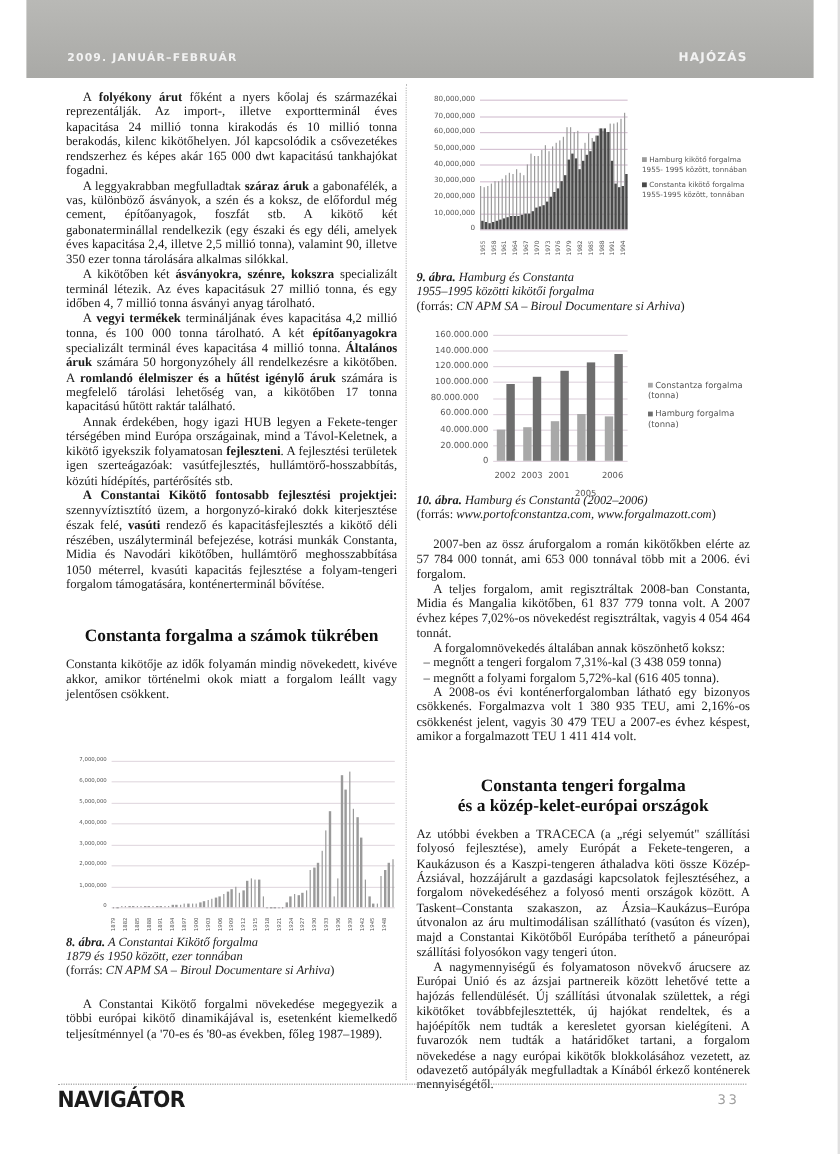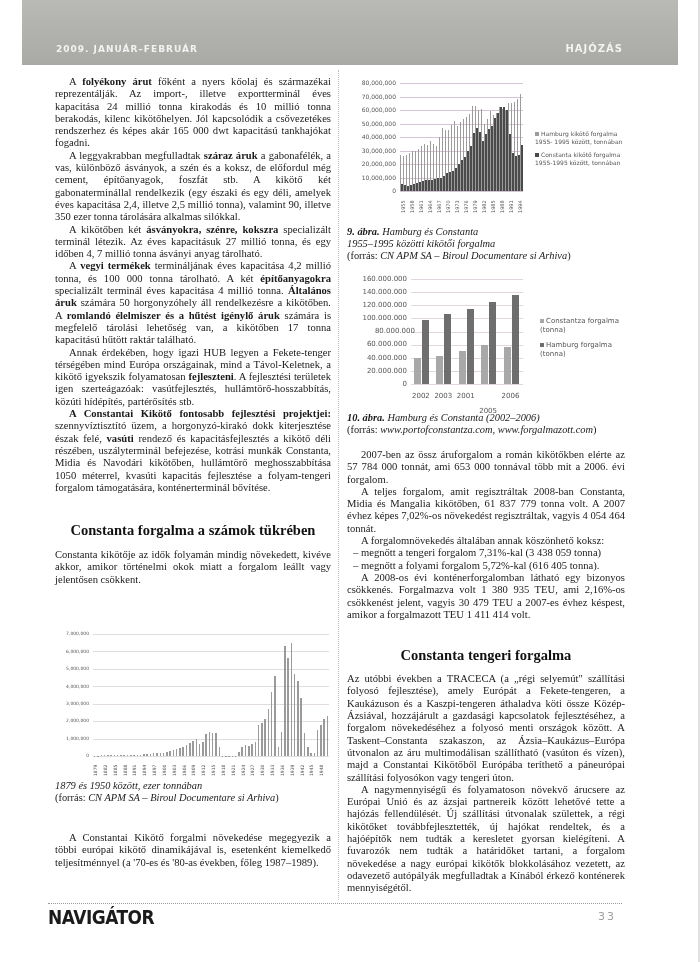--- a/index.html
+++ b/index.html
@@ -188,20 +188,21 @@
       <div class="xtick rot" style="left: 167.167px; top: 142px; font-size: 4.5px;">1930</div>
       <div class="xtick rot" style="left: 177px; top: 142px; font-size: 4.5px;">1933</div>
       <div class="xtick rot" style="left: 186.833px; top: 142px; font-size: 4.5px;">1936</div>
       <div class="xtick rot" style="left: 196.667px; top: 142px; font-size: 4.5px;">1939</div>
       <div class="xtick rot" style="left: 206.5px; top: 142px; font-size: 4.5px;">1942</div>
       <div class="xtick rot" style="left: 216.333px; top: 142px; font-size: 4.5px;">1945</div>
       <div class="xtick rot" style="left: 226.167px; top: 142px; font-size: 4.5px;">1948</div>
     </div>
 </div>
 <div class="caption" style="position:absolute; left:55px; top:780px; width:276px;">
+  <div><span class="fig">8. ábra.</span><i> A Constantai Kikötő forgalma</i></div>
   <div><i>1879 és 1950 között, ezer tonnában</i></div>
   <div><span>(forrás: </span><i>CN APM SA – Biroul Documentare si Arhiva</i><span>)</span></div>
 </div>
 
 <div class="col left" style="top:832px;">
   <p>A Constantai Kikötő forgalmi növekedése megegyezik a többi európai kikötő dinamikájával is, esetenként kiemelkedő teljesítménnyel (a '70-es és '80-as években, főleg 1987–1989).</p>
 </div>
 
 <div class="chart" id="fig9" style="left:345px; top:80px; width:335px; height:140px;">
   <div id="fig9-plot" style="position:absolute; left:55px; top:3px; width:123px; height:108px;">
@@ -335,21 +336,21 @@
   <div id="fig10-plot" style="position:absolute; left:66px; top:4px; width:112px; height:105px;">
       <div class="grid" style="left: 0px; top: 105px; width: 112px; border-top-color: rgb(226, 214, 224);"></div>
       <div class="ytick" style="right: 116px; top: 100.8px; font-size: 7px; width: 60px;">0</div>
       <div class="grid" style="left: 0px; top: 91.875px; width: 112px; border-top-color: rgb(226, 214, 224);"></div>
       <div class="ytick" style="right: 116px; top: 87.675px; font-size: 7px; width: 60px;">20.000.000</div>
       <div class="grid" style="left: 0px; top: 78.75px; width: 112px; border-top-color: rgb(226, 214, 224);"></div>
       <div class="ytick" style="right: 116px; top: 74.55px; font-size: 7px; width: 60px;">40.000.000</div>
       <div class="grid" style="left: 0px; top: 65.625px; width: 112px; border-top-color: rgb(226, 214, 224);"></div>
       <div class="ytick" style="right: 116px; top: 61.425px; font-size: 7px; width: 60px;">60.000.000</div>
       <div class="grid" style="left: 0px; top: 52.5px; width: 112px; border-top-color: rgb(226, 214, 224);"></div>
-      <div class="ytick" style="right: 108px; top: 48.3px; font-size: 7px; width: 60px;">80.000.000</div>
+      <div class="ytick" style="right: 124px; top: 48.3px; font-size: 7px; width: 60px;">80.000.000</div>
       <div class="grid" style="left: 0px; top: 39.375px; width: 112px; border-top-color: rgb(226, 214, 224);"></div>
       <div class="ytick" style="right: 116px; top: 35.175px; font-size: 7px; width: 60px;">100.000.000</div>
       <div class="grid" style="left: 0px; top: 26.25px; width: 112px; border-top-color: rgb(226, 214, 224);"></div>
       <div class="ytick" style="right: 116px; top: 22.05px; font-size: 7px; width: 60px;">120.000.000</div>
       <div class="grid" style="left: 0px; top: 13.125px; width: 112px; border-top-color: rgb(226, 214, 224);"></div>
       <div class="ytick" style="right: 116px; top: 8.925px; font-size: 7px; width: 60px;">140.000.000</div>
       <div class="grid" style="left: 0px; top: 0px; width: 112px; border-top-color: rgb(226, 214, 224);"></div>
       <div class="ytick" style="right: 116px; top: -4.2px; font-size: 7px; width: 60px;">160.000.000</div>
       <div class="bar" style="left: 3px; width: 7px; height: 26.25px; top: 78.75px; bottom: auto; background: rgb(168, 168, 168);"></div>
       <div class="bar" style="left: 25.4px; width: 7px; height: 28.2188px; top: 76.7812px; bottom: auto; background: rgb(168, 168, 168);"></div>
@@ -380,21 +381,21 @@
 <div class="col right" style="top:449px;">
   <p>2007-ben az össz áruforgalom a román kikötőkben elérte az 57 784 000 tonnát, ami 653 000 tonnával több mit a 2006. évi forgalom.</p>
   <p>A teljes forgalom, amit regisztráltak 2008-ban Constanta, Midia és Mangalia kikötőben, 61 837 779 tonna volt. A 2007 évhez képes 7,02%-os növekedést regisztráltak, vagyis 4 054 464 tonnát.</p>
   <p>A forgalomnövekedés általában annak köszönhető koksz:</p>
   <div style="padding-left:6px;">
     <div>– megnőtt a tengeri forgalom 7,31%-kal (3 438 059 tonna)</div>
     <div>– megnőtt a folyami forgalom 5,72%-kal (616 405 tonna).</div>
   </div>
   <p>A 2008-os évi konténerforgalomban látható egy bizonyos csökkenés. Forgalmazva volt 1 380 935 TEU, ami 2,16%-os csökkenést jelent, vagyis 30 479 TEU a 2007-es évhez késpest, amikor a forgalmazott TEU 1 411 414 volt.</p>
   <h2 class="sect" style="margin-top:26px;">
-    <span>Constanta tengeri forgalma</span><br>
+    <span>Constanta tengeri forgalma</span><br><span>és a közép-kelet-európai országok</span>
   </h2>
   <p class="noindent" style="margin-top:9px;">Az utóbbi években a TRACECA (a „régi selyemút" szállítási folyosó fejlesztése), amely Európát a Fekete-tengeren, a Kaukázuson és a Kaszpi-tengeren áthaladva köti össze Közép-Ázsiával, hozzájárult a gazdasági kapcsolatok fejlesztéséhez, a forgalom növekedéséhez a folyosó menti országok között. A Taskent–Constanta szakaszon, az Ázsia–Kaukázus–Európa útvonalon az áru multimodálisan szállítható (vasúton és vízen), majd a Constantai Kikötőből Európába teríthető a páneurópai szállítási folyosókon vagy tengeri úton.</p>
   <p>A nagymennyiségű és folyamatoson növekvő árucsere az Európai Unió és az ázsjai partnereik között lehetővé tette a hajózás fellendülését. Új szállítási útvonalak születtek, a régi kikötőket továbbfejlesztették, új hajókat rendeltek, és a hajóépítők nem tudták a keresletet gyorsan kielégíteni. A fuvarozók nem tudták a határidőket tartani, a forgalom növekedése a nagy európai kikötők blokkolásához vezetett, az odavezető autópályák megfulladtak a Kínából érkező konténerek mennyiségétől.</p>
 </div>
 
 <div class="footer-rule"></div>
 <div class="brand">NAVIGÁTOR</div>
 <div class="page-num">33</div>
 
 </body></html>

